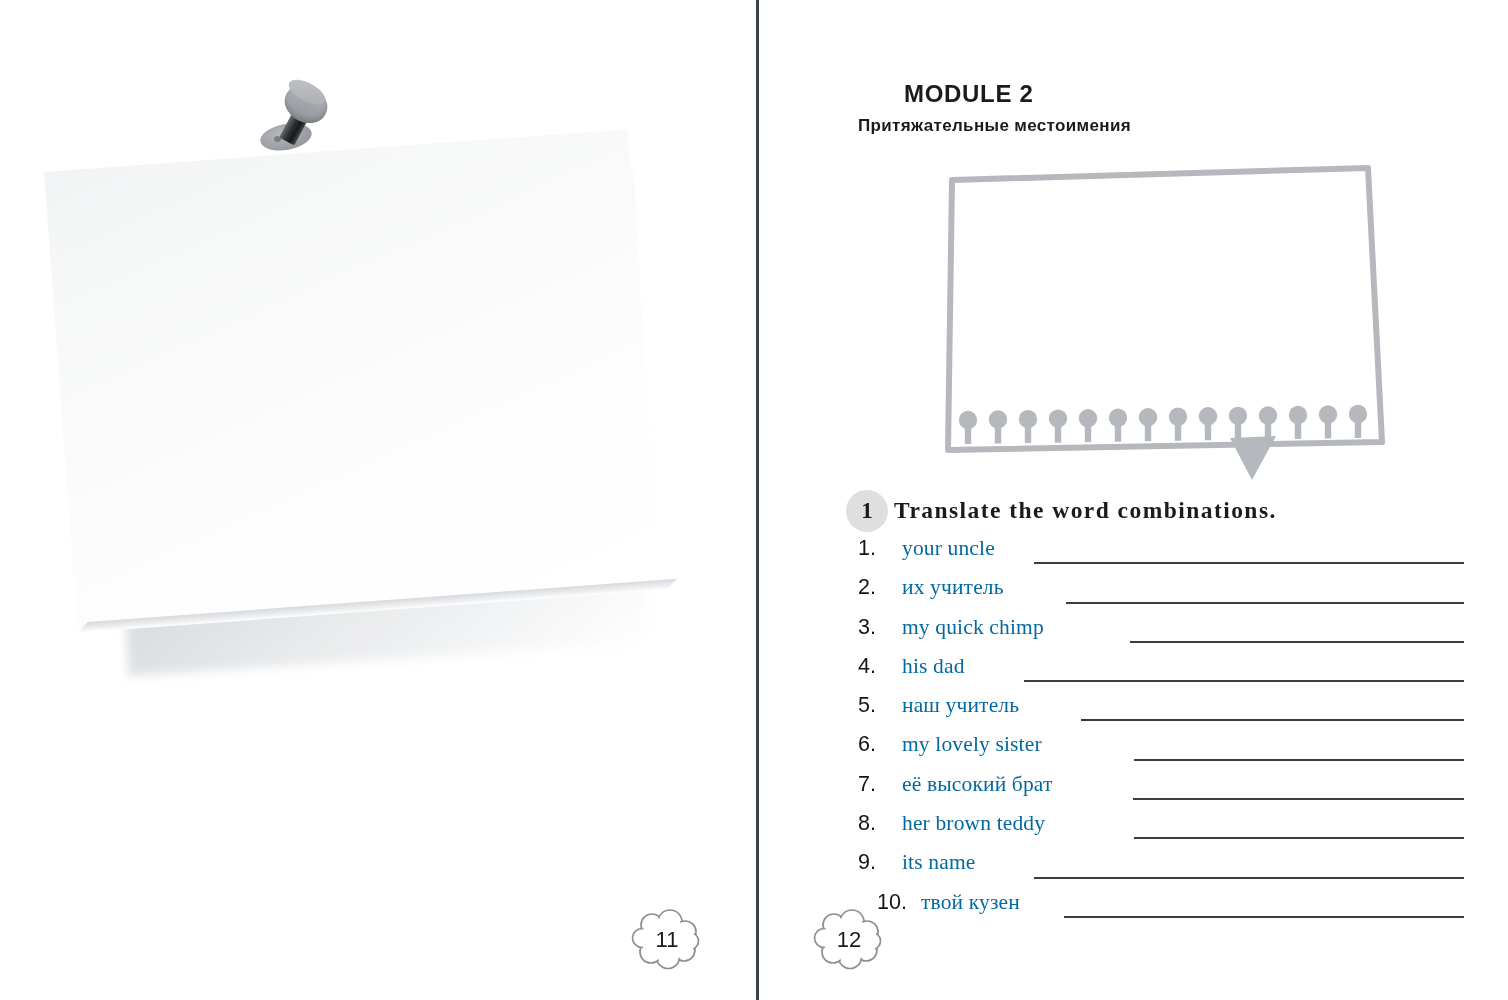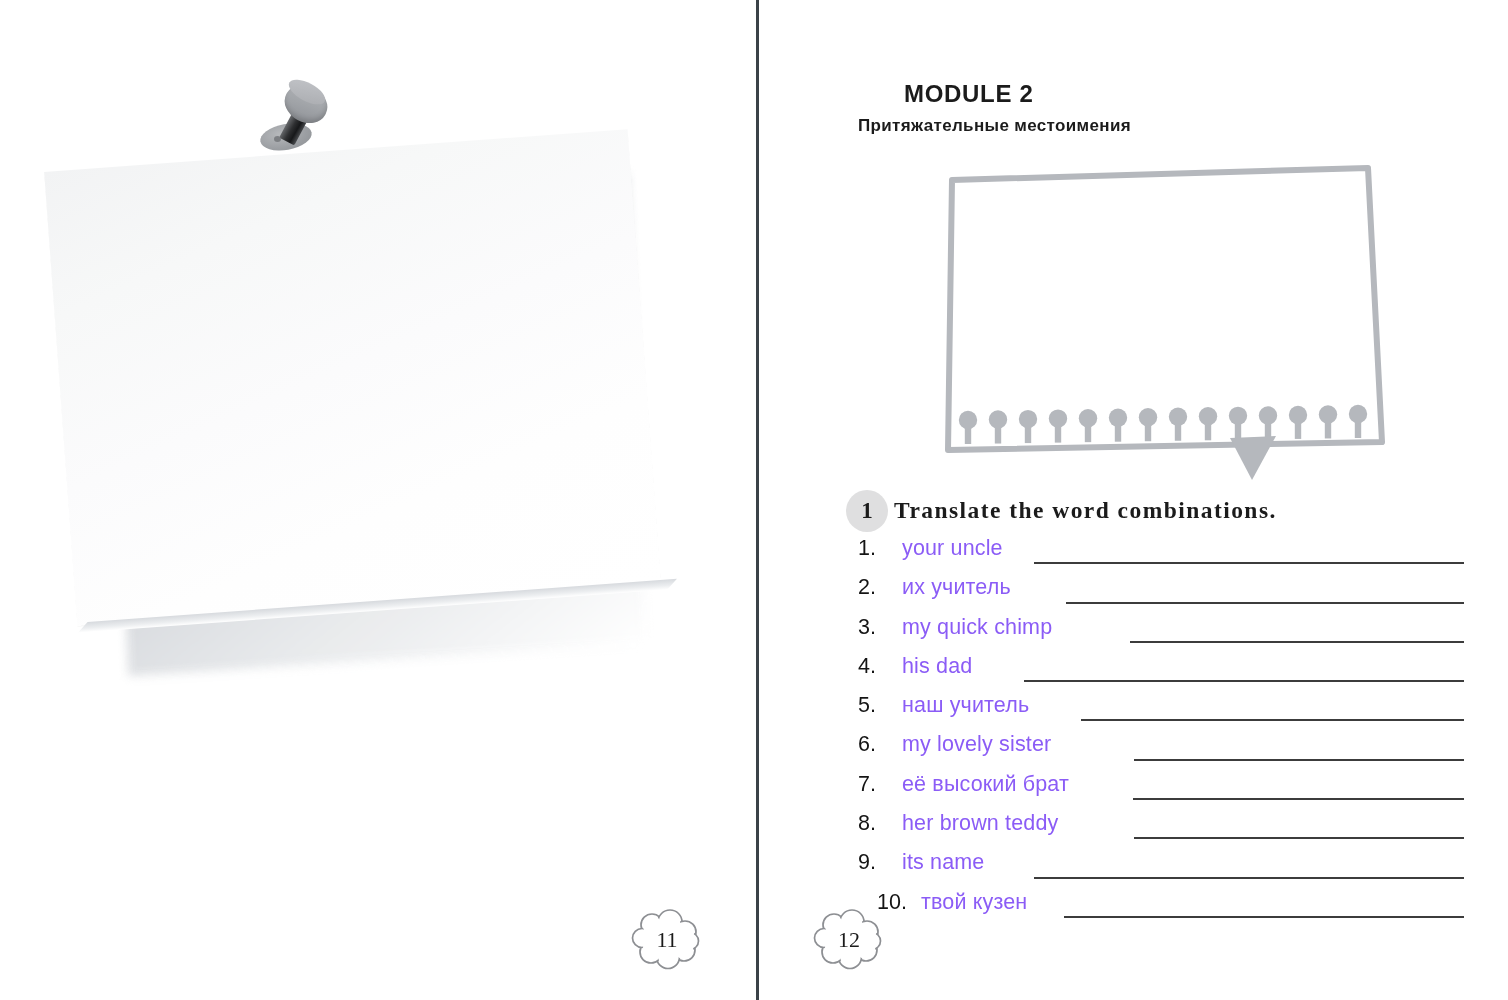--- a/index.html
+++ b/index.html
@@ -233,23 +233,24 @@
   .task-num {
     width: 44px;
     flex: 0 0 44px;
     font-size: 21.5px;
     color: #141414;
     text-align: left;
   }
   .task-num.wide { letter-spacing: 0; margin-left: 19px; }
   .task-text {
     font-size: 21.5px;
-    color: #8b5cf6;
+    color: #0369a1;
     white-space: pre;
     letter-spacing: .15px;
+    font-family: Liberation Serif, serif;
   }
   .task-rule {
     position: absolute;
     right: 0;
     bottom: 11px;
     height: 2px;
     background: #3c3c3c;
   }
 
   
@@ -263,21 +264,20 @@
   .folio svg { position: absolute; inset: 0; width: 100%; height: 100%; }
   .folio span {
     position: absolute;
     inset: 0;
     display: flex;
     align-items: center;
     justify-content: center;
     font-size: 22px;
     color: #1b1b1b;
     padding-bottom: 1px;
-    font-family: Liberation Serif, serif;
   }
 </style>
 </head>
 <body>
 
 <div class="spread">
 
   <div class="page page-left">
 
     <div class="note-stage">

